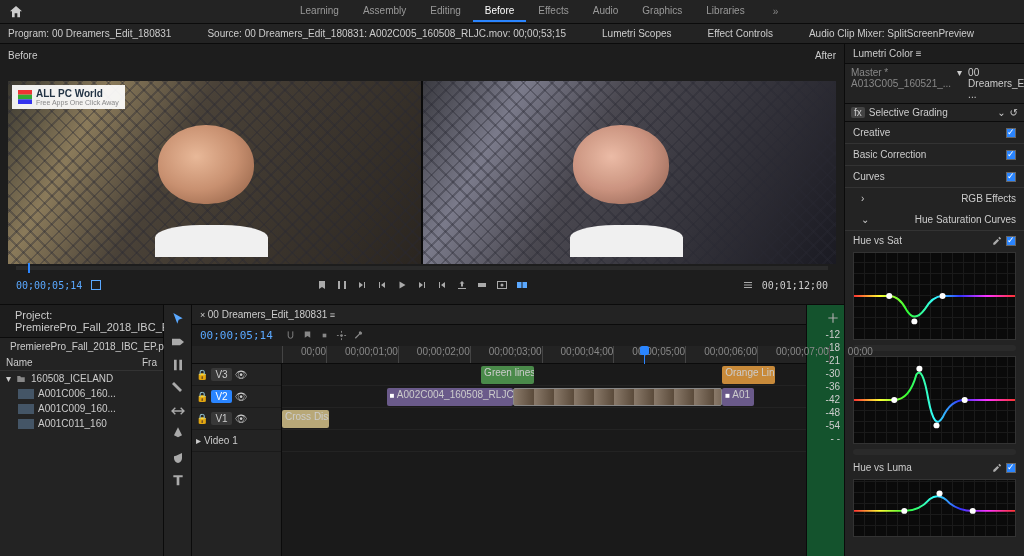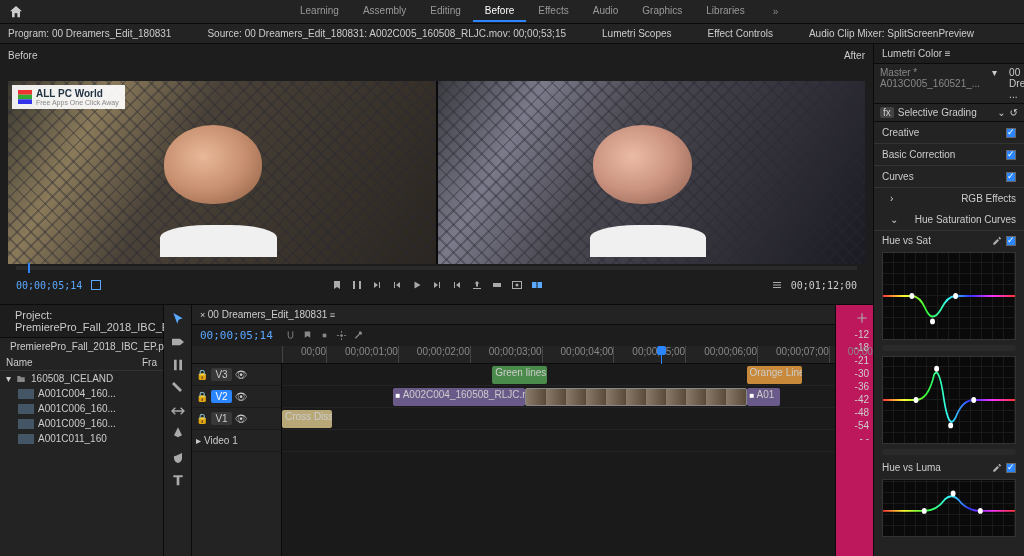--- a/index.html
+++ b/index.html
@@ -60,26 +60,26 @@
 .track-hdr .lbl{background:#383838;padding:1px 4px;border-radius:2px}
 .track-hdr.sel .lbl{background:#2a85ff;color:#fff}
 .track-area{flex:1;position:relative;background:#1a1a1a}
 .track-row{height:22px;border-bottom:1px solid #232323;position:relative}
 .clip{position:absolute;top:2px;height:18px;border-radius:2px;font-size:8px;padding:1px 3px;overflow:hidden;white-space:nowrap}
 .clip.vid{background:#6a5a8a;color:#fff}
 .clip.vidthumb{background:linear-gradient(90deg,#8a7a6a,#5a4a3a);background-size:20px 100%;border:1px solid #888}
 .clip.mk-g{background:#4a8a4a}
 .clip.mk-o{background:#c88a3a}
 .clip.trans{background:#b8a878;color:#333}
-.tl-right{width:38px;background:#be185d;border-left:1px solid #0b0b0b;padding:6px 4px}
+.tl-right{width:38px;background:#14532d;border-left:1px solid #0b0b0b;padding:6px 4px}
 .tl-right .plus{width:14px;height:14px;fill:#aaa;float:right}
 .db-marks{display:flex;flex-direction:column;gap:2px;margin-top:18px;font-size:8px;color:#666;text-align:right}
-.lumetri{width:151px;background:#232323;border-left:1px solid #0b0b0b;display:flex;flex-direction:column;overflow-y:auto}
+.lumetri{width:180px;background:#232323;border-left:1px solid #0b0b0b;display:flex;flex-direction:column;overflow-y:auto}
 .lum-title{padding:4px 8px;font-size:10px;background:#1d1d1d;border-bottom:1px solid #0b0b0b}
-.lum-sub{padding:3px 6px;font-size:8px;color:#5aa8ff;border-bottom:1px solid #0b0b0b;display:flex;gap:12px}
+.lum-sub{padding:3px 6px;font-size:8px;color:#5aa8ff;border-bottom:1px solid #0b0b0b;display:flex;gap:6px}
 .lum-sub .m{color:#888}
 .lum-fx{padding:3px 6px;font-size:9px;display:flex;align-items:center;gap:4px;border-bottom:1px solid #0b0b0b}
 .lum-sect{padding:5px 8px;font-size:9px;border-bottom:1px solid #333;display:flex;justify-content:space-between;align-items:center}
 .chk{width:10px;height:10px;border:1px solid #666;background:#2a85ff;position:relative}
 .chk::after{content:"✓";position:absolute;left:0;top:-2px;font-size:9px;color:#fff}
 .lum-curve-hdr{padding:4px 8px;font-size:9px;color:#ccc;display:flex;justify-content:space-between;align-items:center}
 .lum-curve-hdr .tools{display:flex;gap:4px}
 .eyedrop{width:10px;height:10px;fill:#aaa}
 .curve-box{height:88px;margin:2px 8px;background:#0a0a0a;position:relative;border:1px solid #333}
 .grid-bg{position:absolute;inset:0;background:repeating-linear-gradient(0deg,transparent 0 10px,#1a1a1a 10px 11px),repeating-linear-gradient(90deg,transparent 0 10px,#1a1a1a 10px 11px)}
@@ -217,24 +217,20 @@
       <span>Fra</span>
     </div>
     <div class="proj-list">
       <div class="proj-item">
         <span>▾</span>
               <svg width="12" height="10" viewBox="0 0 24 24">
                 <path fill="#888" d="M3 5h7l2 3h9v11H3z"></path>
               </svg>
         <span>160508_ICELAND</span>
       </div>
-      <div class="proj-item" style="padding-left:18px">
-              <div class="thumb"></div>
-              <span>A001C004_160...</span>
-            </div>
       <div class="proj-item" style="padding-left:18px">
               <div class="thumb"></div>
               <span>A001C006_160...</span>
             </div>
       <div class="proj-item" style="padding-left:18px">
               <div class="thumb"></div>
               <span>A001C009_160...</span>
             </div>
       <div class="proj-item" style="padding-left:18px">
               <div class="thumb"></div>

